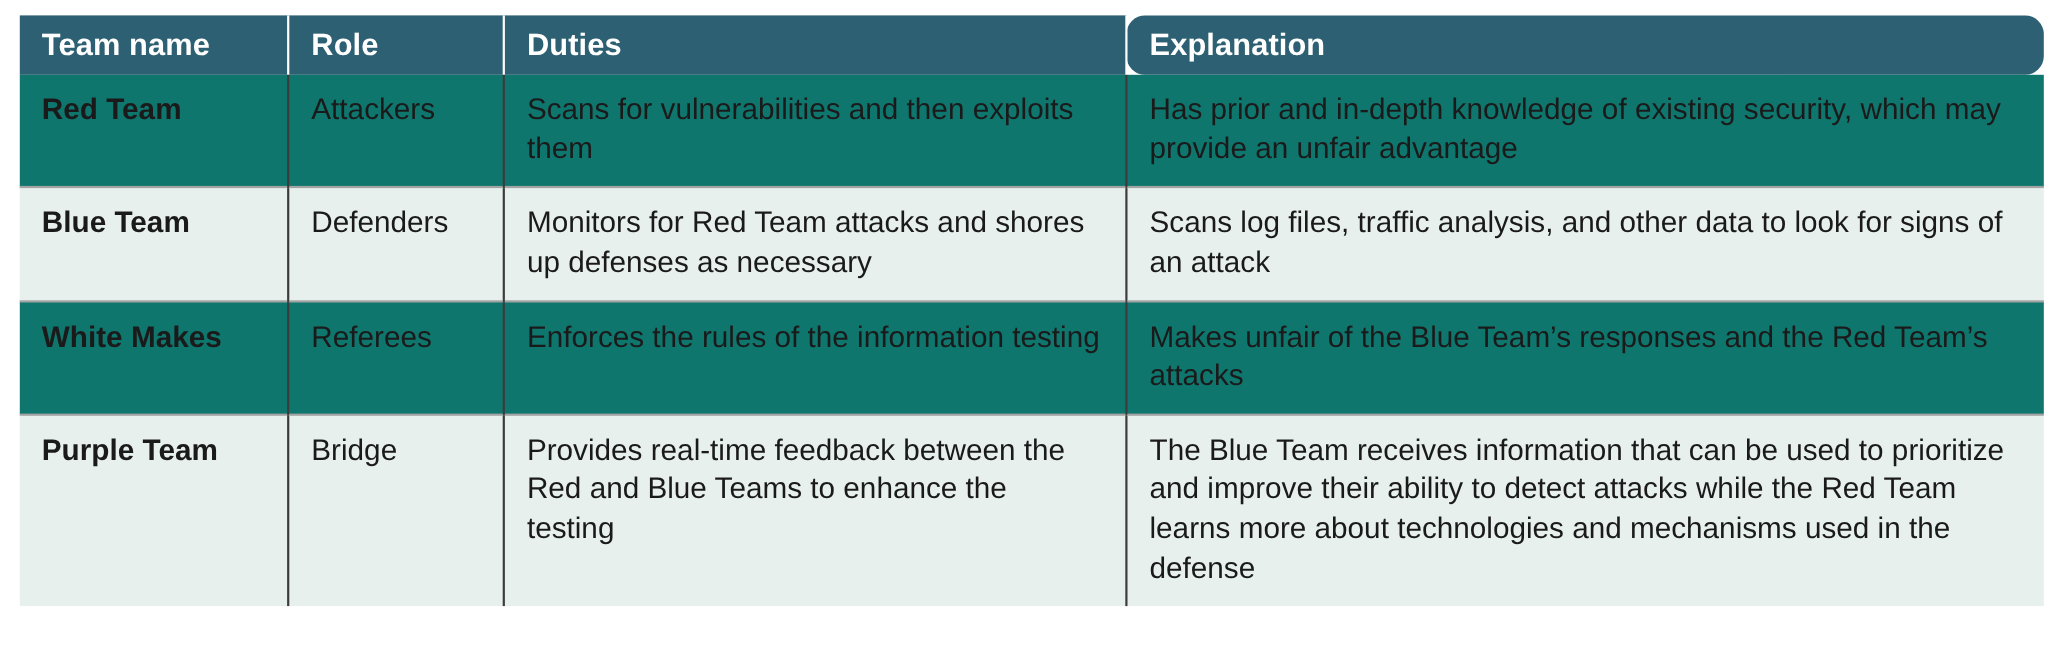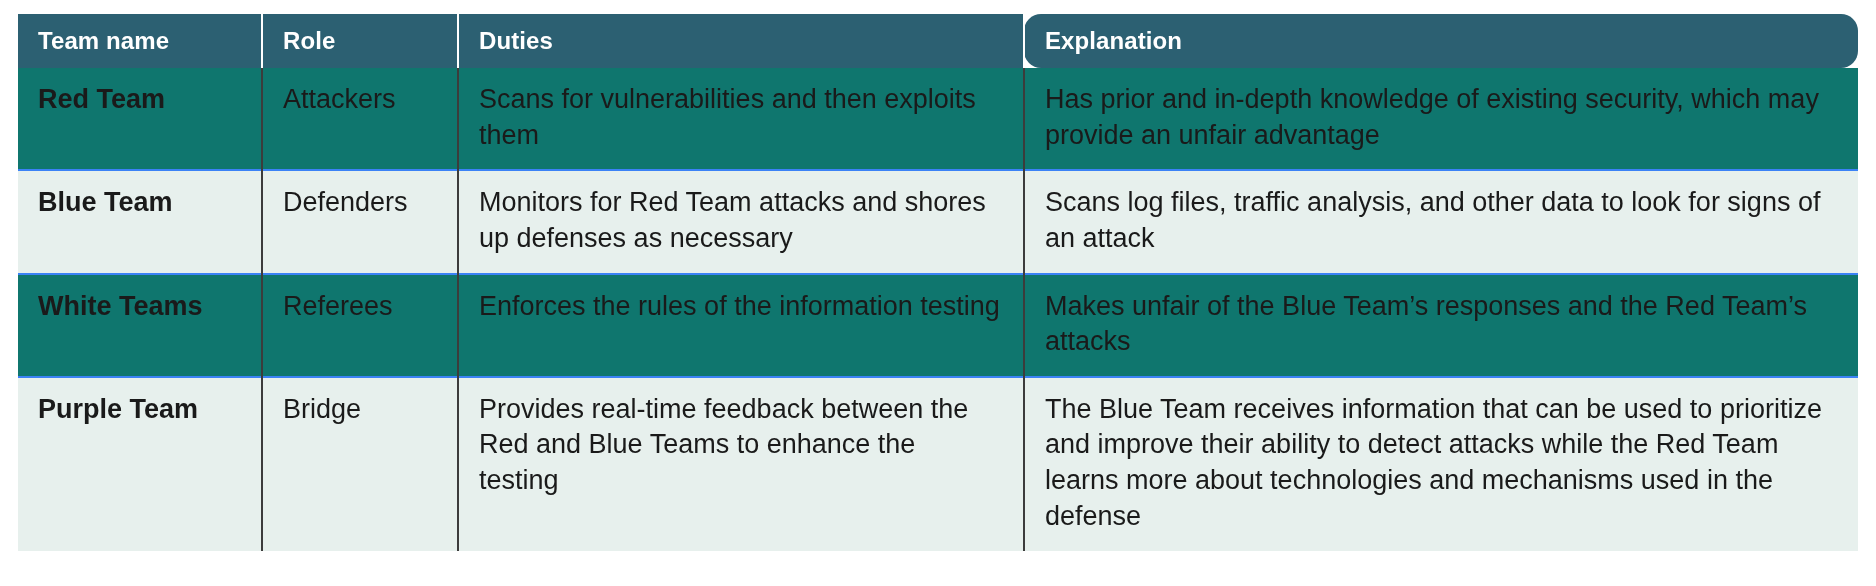--- a/index.html
+++ b/index.html
@@ -30,39 +30,39 @@
 
   
   col.c-team  { width: 244px; }
   col.c-role  { width: 196px; }
   col.c-duty  { width: 566px; }
   col.c-expl  { width: 834px; }
 
   thead th {
     background: #2c6072;
     color: #ffffff;
-    font-size: 24px;
+    font-size: 28px;
     font-weight: bold;
     text-align: left;
     vertical-align: middle;
     height: 54px;
     padding: 0 0 0 20px;
     border-right: 2px solid #ffffff;
     box-sizing: border-box;
     letter-spacing: 0.1px;
   }
   thead th.last { border-right: none; border-radius: 17px; }
 
   tbody td {
     font-size: 27px;
     color: #1a1a1a;
     vertical-align: top;
     padding: 14px 22px 16px 20px;
     border-right: 2px solid #3c3c3c;
-    border-top: 2px solid #3b82f6;
+    border-top: 2px solid #a3a3a3;
     box-sizing: border-box;
     line-height: 1.32;
   }
   tbody td.last { border-right: none; margin-left: 44px; }
 
   tbody tr.row-white td { background: #0f766e; }
   tbody tr.row-tint  td { background: #e7f0ed; }
 
   tbody tr:first-child td { border-top: none; }
 
@@ -100,21 +100,21 @@
         <td>Scans for vulnerabilities and then exploits them</td>
         <td class="last">Has prior and in-depth knowledge of existing security, which may provide an unfair advantage</td>
       </tr>
       <tr class="row-tint r2">
         <td class="team-name">Blue Team</td>
         <td>Defenders</td>
         <td>Monitors for Red Team attacks and shores up defenses as necessary</td>
         <td class="last">Scans log files, traffic analysis, and other data to look for signs of an attack</td>
       </tr>
       <tr class="row-white r3">
-        <td class="team-name">White Teams</td>
+        <td class="team-name">White Makes</td>
         <td>Referees</td>
         <td>Enforces the rules of the information testing</td>
         <td class="last">Makes unfair of the Blue Team’s responses and the Red Team’s attacks</td>
       </tr>
       <tr class="row-tint r4">
         <td class="team-name">Purple Team</td>
         <td>Bridge</td>
         <td>Provides real-time feedback between the Red and Blue Teams to enhance the testing</td>
         <td class="last">The Blue Team receives information that can be used to prioritize and improve their ability to detect attacks while the Red Team learns more about technologies and mechanisms used in the defense</td>
       </tr>

